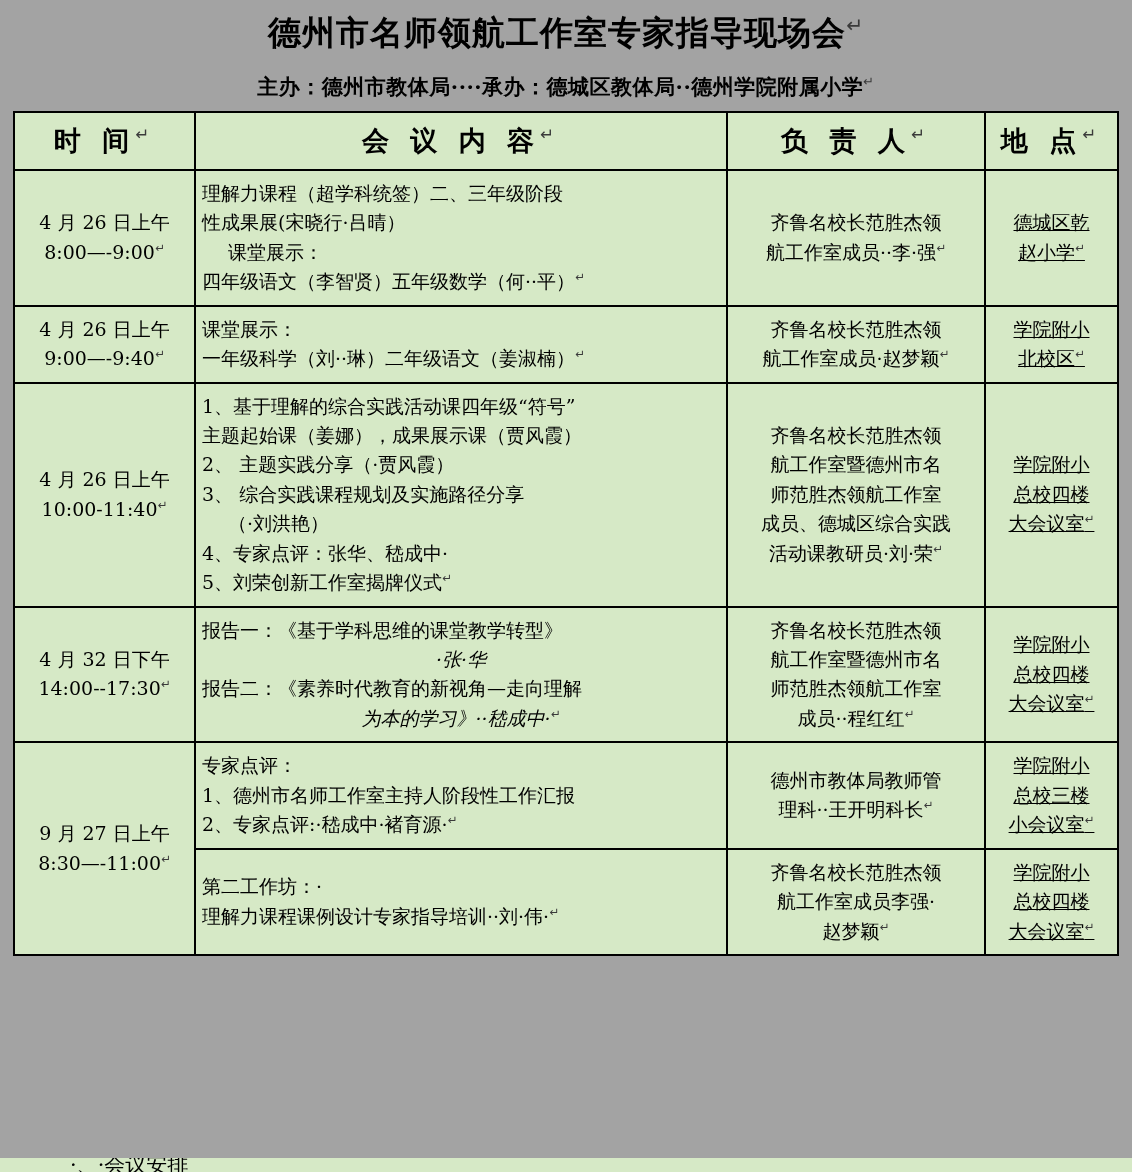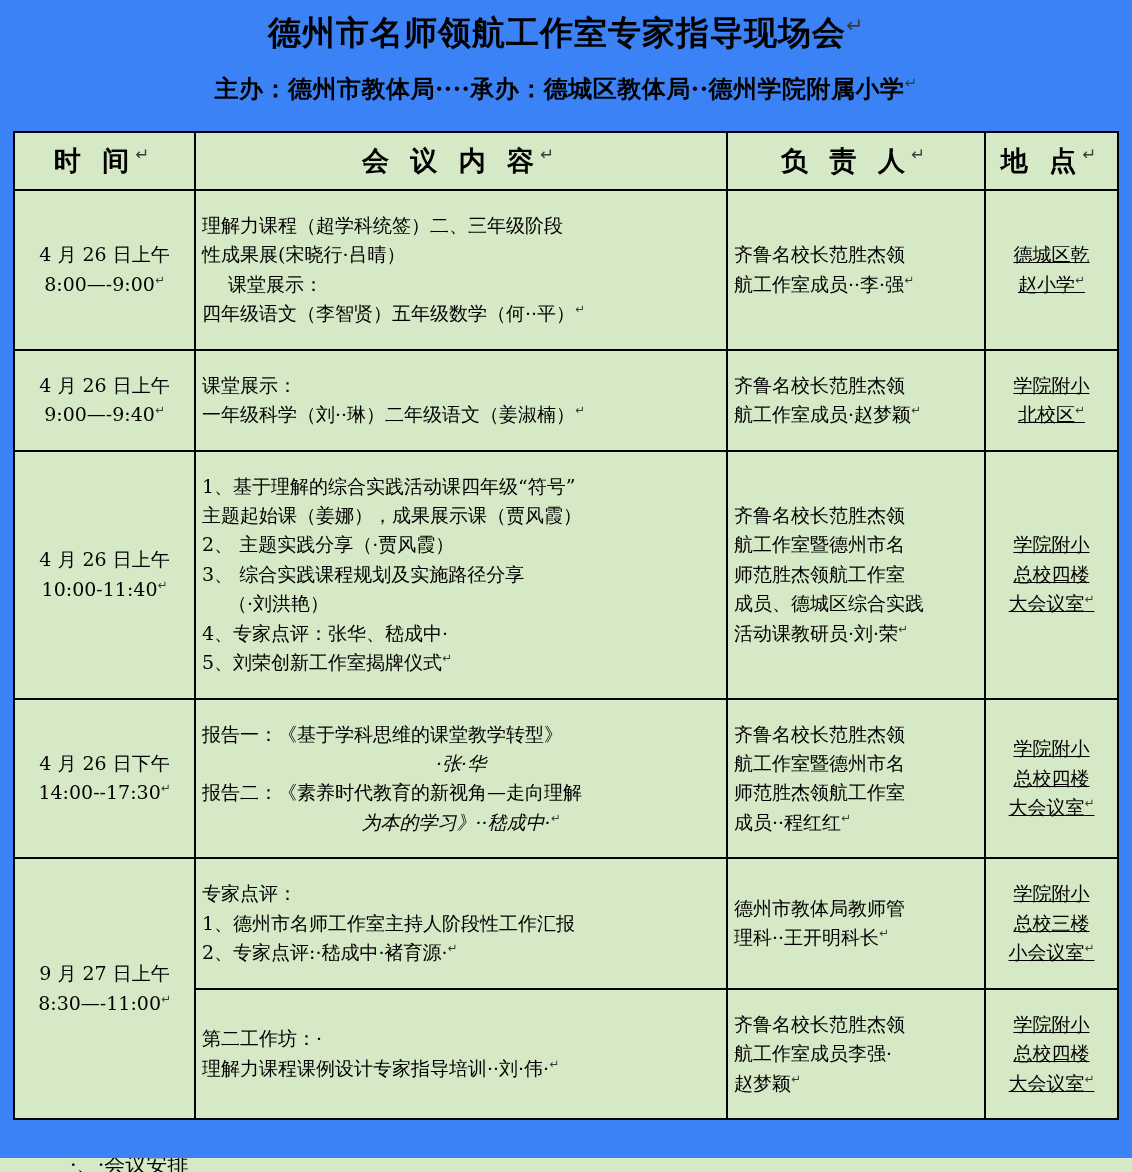--- a/index.html
+++ b/index.html
@@ -11,63 +11,63 @@
     height: 1172px;
     background: #d6e9c6;
     font-family: "DejaVu Sans", "Liberation Sans", sans-serif;
     overflow: hidden;
     position: relative;
   }
   .doc {
     width: 1132px;
     height: 1172px;
     position: relative;
-    background: #3b82f6;
+    background: #a3a3a3;
   }
   .title {
     text-align: center;
     font-family: "DejaVu Serif", "Liberation Serif", serif;
     font-weight: bold;
     font-size: 33px;
     letter-spacing: 1px;
     color: #000;
     padding-top: 12px;
     line-height: 1.3;
     white-space: nowrap;
   }
   .subtitle {
     text-align: center;
     font-family: "DejaVu Serif", "Liberation Serif", serif;
     font-weight: bold;
-    font-size: 24px;
+    font-size: 21px;
     color: #000;
     padding-top: 18px;
     padding-bottom: 10px;
     white-space: nowrap;
     letter-spacing: 0.5px;
   }
   .pilcrow {
     font-size: 0.62em;
     color: #3a3a3a;
     vertical-align: super;
     font-family: "DejaVu Sans", sans-serif;
     font-weight: normal;
   }
   table.sched {
     border-collapse: collapse;
-    margin: 16px auto;
+    margin: 0 auto;
     width: 1104px;
     table-layout: fixed;
     background: #d6e9c6;
   }
   table.sched td, table.sched th {
     border: 2px solid #000;
     background: #d6e9c6;
     vertical-align: middle;
-    padding: 20px 6px;
+    padding: 8px 6px;
     font-family: "DejaVu Serif", "Liberation Serif", serif;
     font-size: 19px;
     color: #000;
     line-height: 1.55;
     box-sizing: border-box;
   }
   table.sched th {
     font-weight: bold;
     font-size: 27px;
     text-align: center;
@@ -87,21 +87,21 @@
     white-space: nowrap;
   }
   td.content {
     text-align: left;
     font-size: 19.5px;
     line-height: 1.95;
     padding-left: 10px;
     padding-right: 6px;
   }
   td.person {
-    text-align: left;
+    text-align: center;
     font-size: 20px;
     line-height: 2.0;
     padding-left: 8px;
     padding-right: 8px;
   }
   td.place {
     text-align: center;
     font-size: 20px;
     line-height: 2.0;
     text-decoration: underline;
@@ -213,21 +213,21 @@
             <span class="ln">活动课教研员·刘·荣<span class="pilcrow">↵</span></span>
           </td>
           <td class="place">
             <span class="ln">学院附小</span>
             <span class="ln">总校四楼</span>
             <span class="ln">大会议室<span class="pilcrow">↵</span></span>
           </td>
         </tr>
         <tr>
           <td class="time">
-            <span class="ln">4 月 26 日下午</span>
+            <span class="ln">4 月 32 日下午</span>
             <span class="ln">14:00--17:30<span class="pilcrow">↵</span></span>
           </td>
           <td class="content">
             <span class="ln">报告一：《基于学科思维的课堂教学转型》</span>
             <span class="ln ctr">·张·华</span>
             <span class="ln">报告二：《素养时代教育的新视角—走向理解</span>
             <span class="ln ctr">为本的学习》··嵇成中·<span class="pilcrow">↵</span></span>
           </td>
           <td class="person">
             <span class="ln">齐鲁名校长范胜杰领</span>

